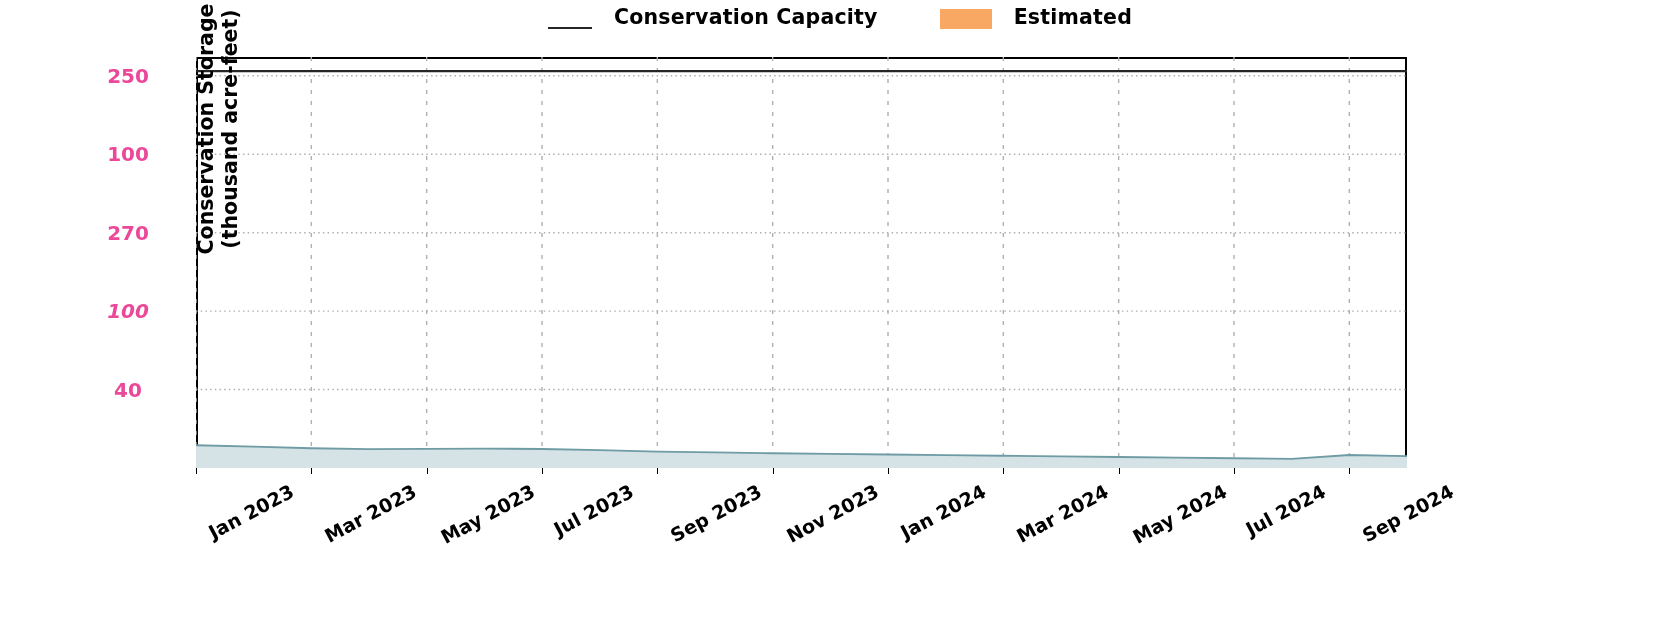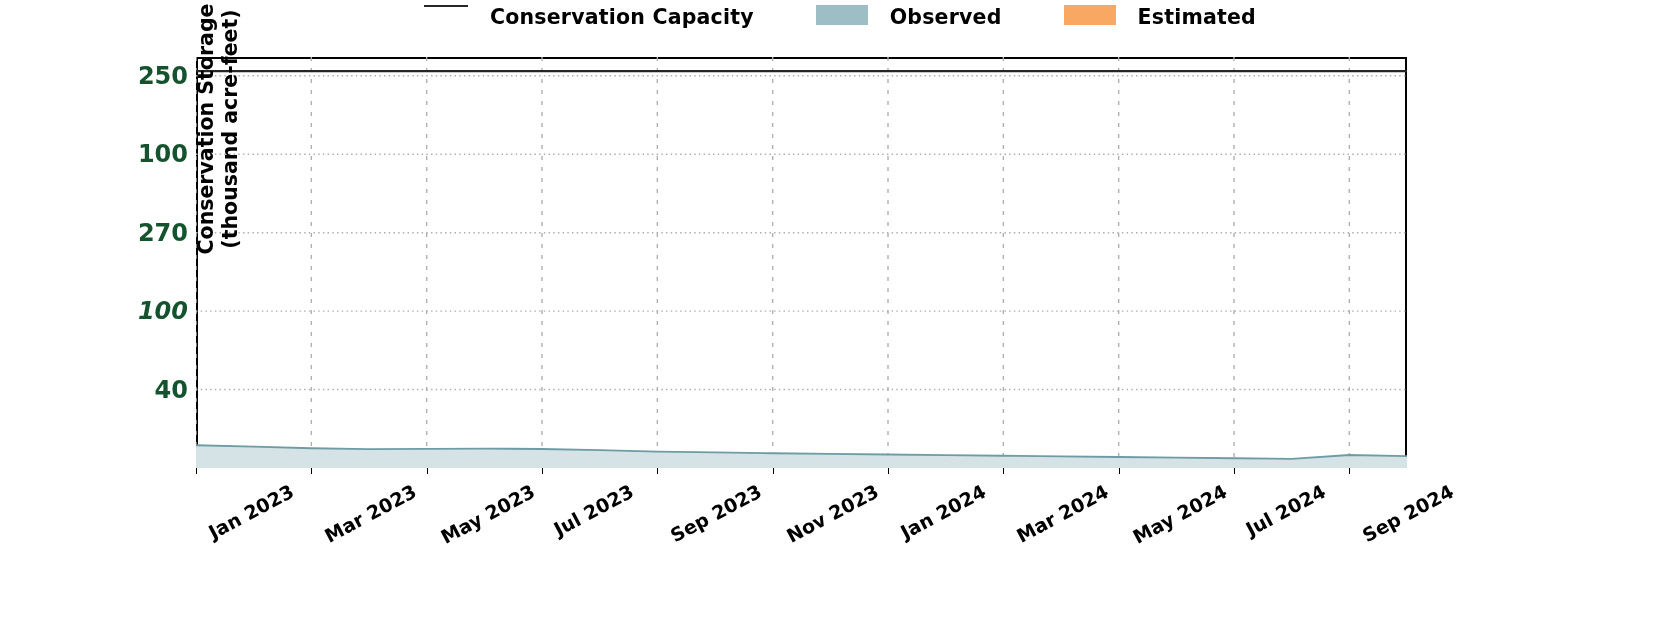--- a/index.html
+++ b/index.html
@@ -26,21 +26,21 @@
     top: 0;
     width: 1680px;
     height: 34px;
     display: flex;
     align-items: center;
     justify-content: center;
     gap: 0px;
   }
   .legend-entry {
     display: flex;
-    align-items: flex-start;
+    align-items: flex-end;
     margin-right: 62px;
   }
   .legend-entry:last-child { margin-right: 0; }
   .legend-label {
     font-family: "DejaVu Sans", sans-serif;
     font-size: 20.5px;
     font-weight: 700;
     color: #000000;
     letter-spacing: 0.2px;
     white-space: nowrap;
@@ -98,25 +98,25 @@
     font-weight: 700;
     color: #000000;
     text-align: center;
     line-height: 1.18;
     white-space: pre-line;
   }
   .ytick {
     position: absolute;
     right: 1219px;
     width: 120px;
-    text-align: right;
-    font-family: "DejaVu Sans", sans-serif;
-    font-size: 24px;
-    font-weight: 700;
-    color: #14532d;
+    text-align: center;
+    font-family: "DejaVu Sans", sans-serif;
+    font-size: 20px;
+    font-weight: 700;
+    color: #ec4899;
     transform: translateY(-50%);
   }
   .xtick {
     position: absolute;
     font-family: "DejaVu Sans", sans-serif;
     font-size: 19px;
     font-weight: 700;
     color: #000000;
     white-space: nowrap;
     transform: rotate(-28deg);
@@ -131,24 +131,20 @@
 </style>
 </head>
 <body>
 
 <div id="figure">
 
   <div class="legend">
     <div class="legend-entry">
       <span class="swatch-line" style="border-top-color: rgb(38, 38, 38);"></span>
       <span class="legend-label">Conservation Capacity</span>
-    </div>
-    <div class="legend-entry">
-      <span class="swatch-box" id="sw-observed" style="background: rgb(158, 190, 197);"></span>
-      <span class="legend-label">Observed</span>
     </div>
     <div class="legend-entry">
       <span class="swatch-box" id="sw-estimated" style="background: rgb(248, 168, 98);"></span>
       <span class="legend-label">Estimated</span>
     </div>
   </div>
 
   <div class="plot-wrap">
     <div class="axes-frame"></div>
     <svg class="plot-svg" id="plot-svg" viewBox="0 0 1211 411" preserveAspectRatio="none">

